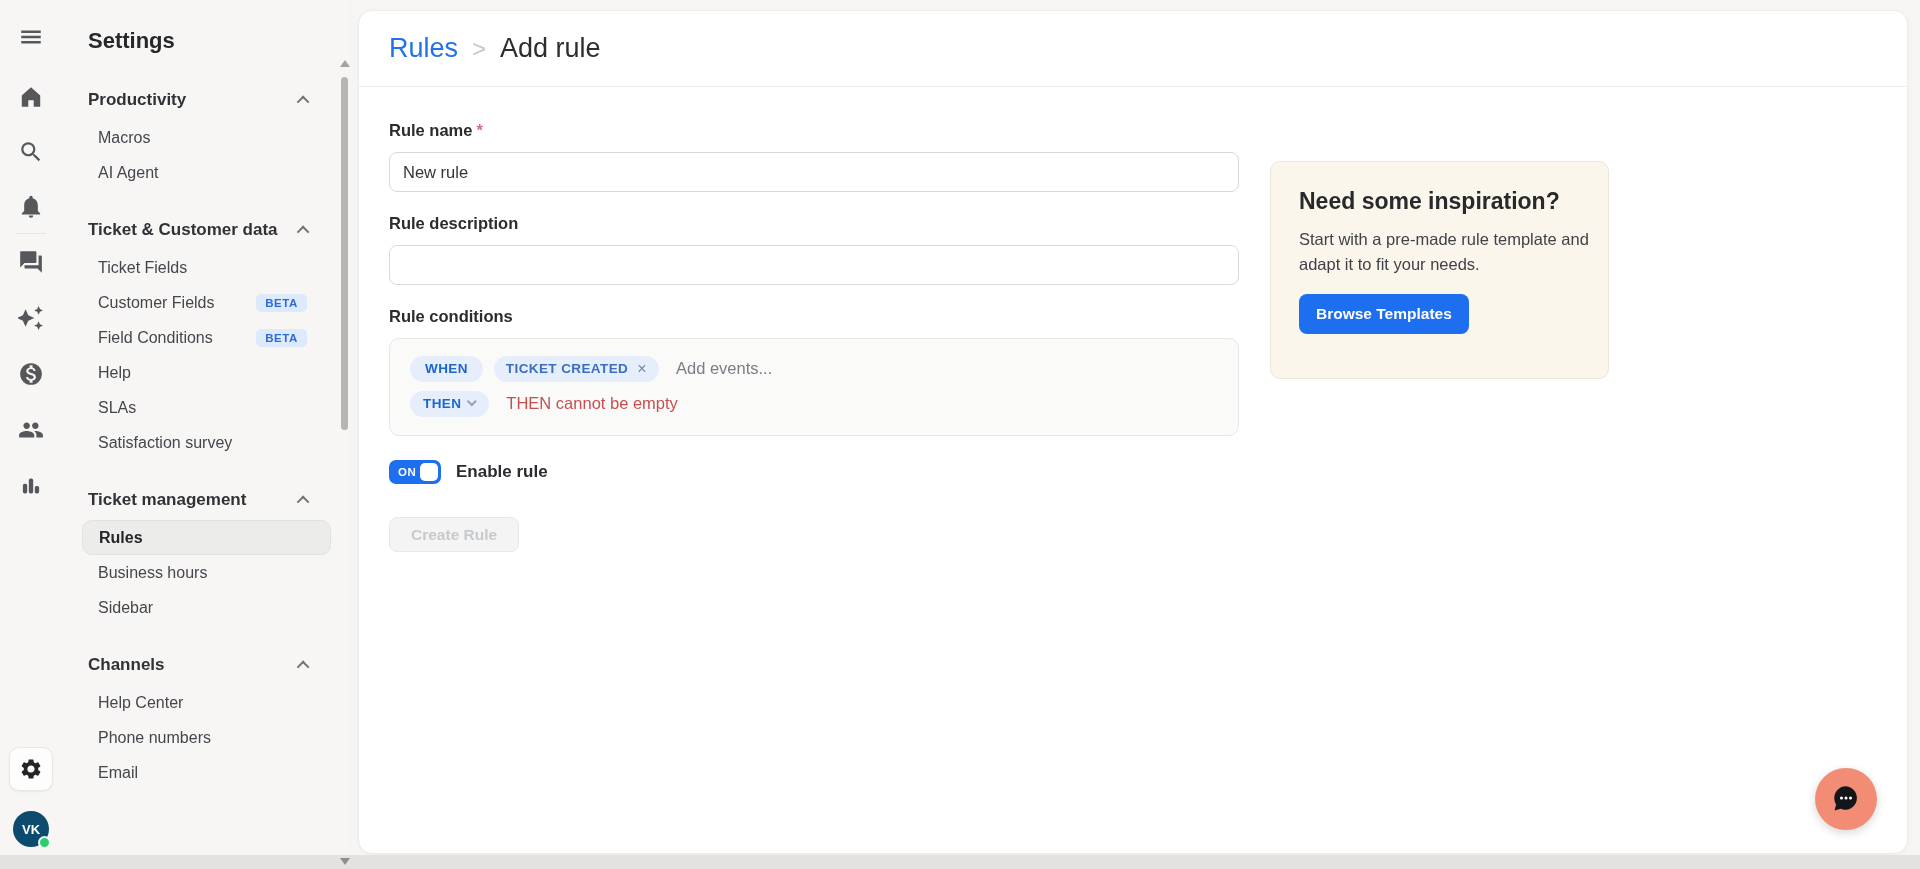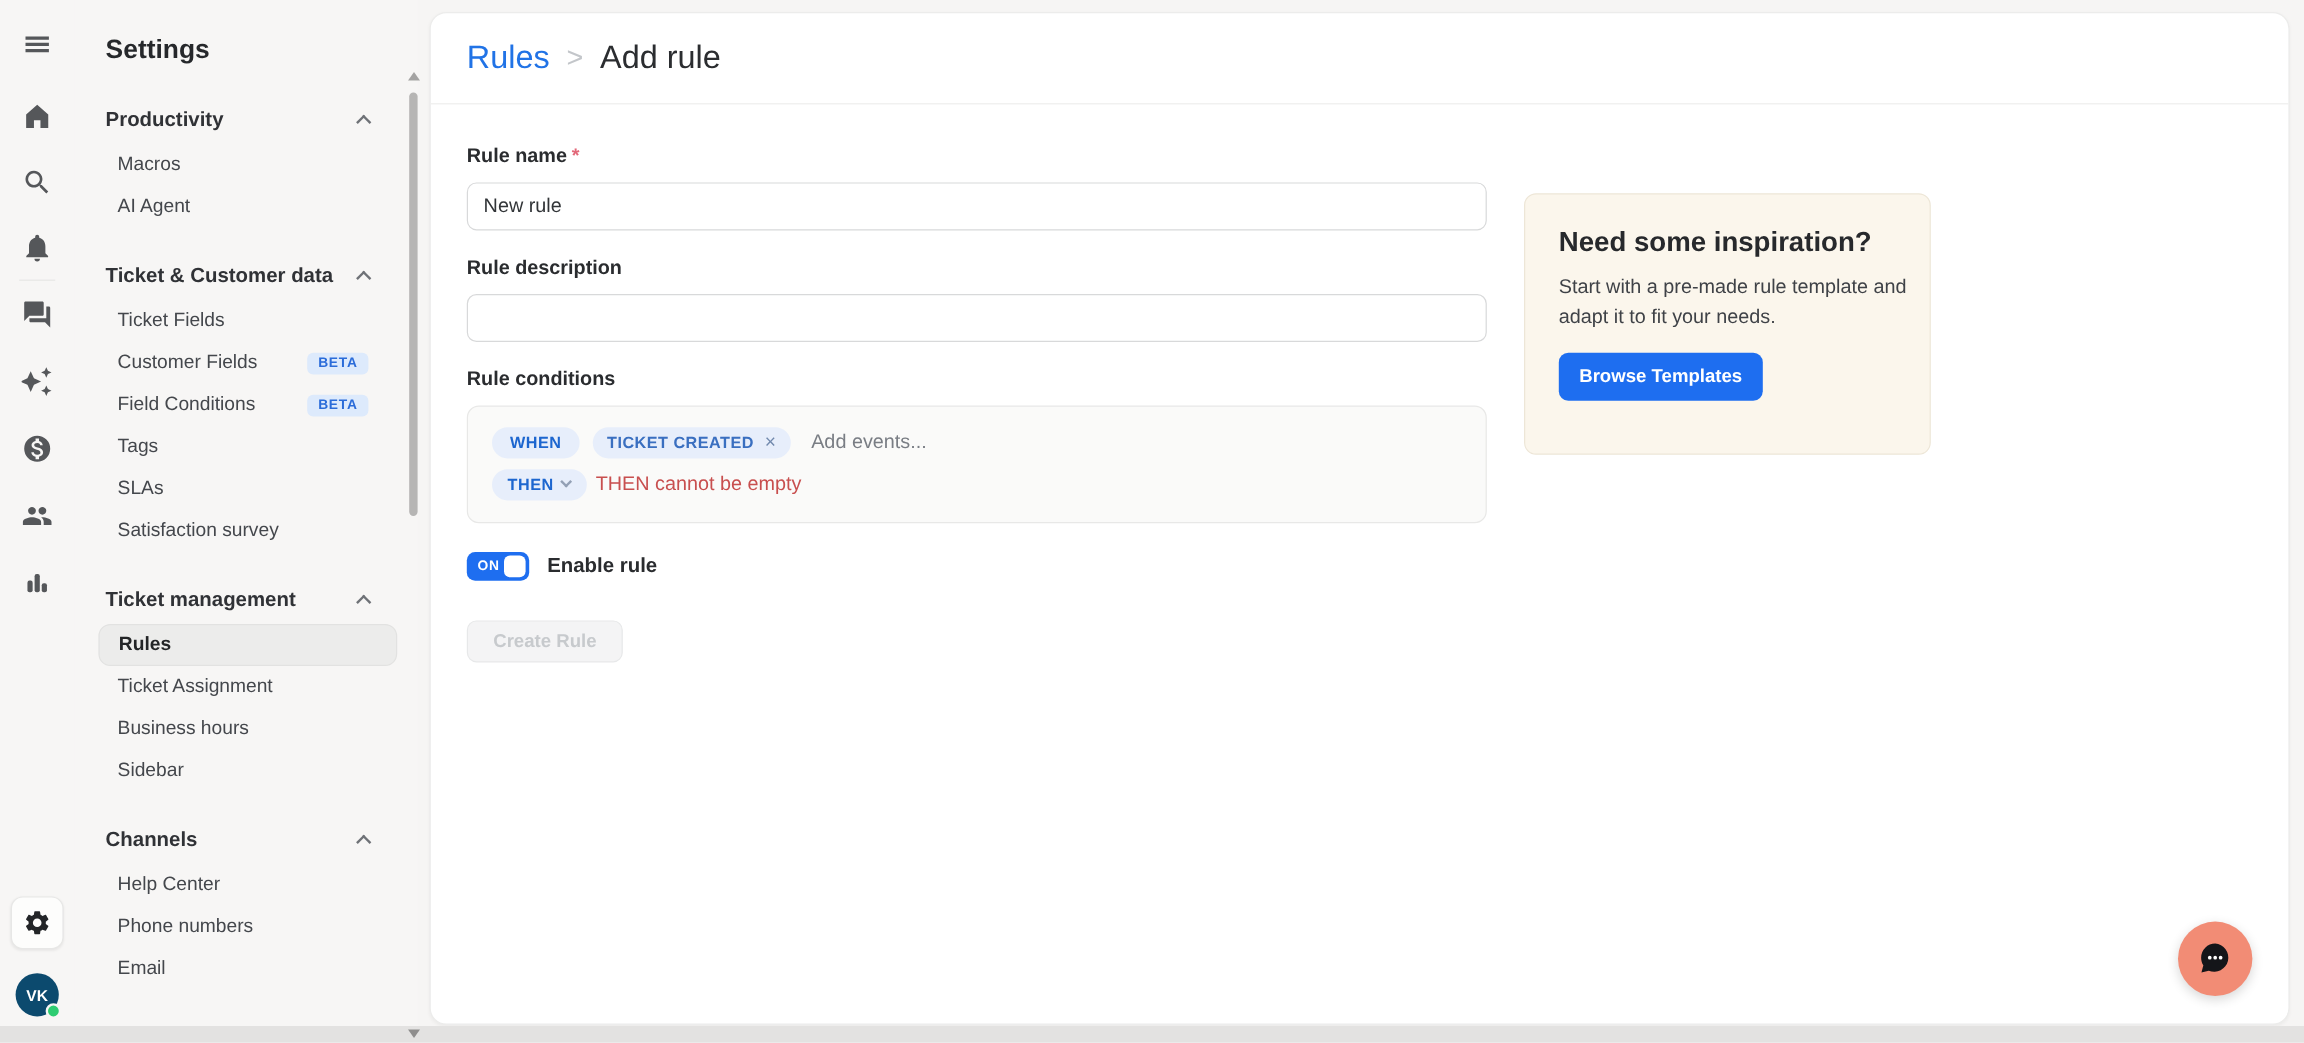--- a/index.html
+++ b/index.html
@@ -68,21 +68,21 @@
   .cond-row + .cond-row { margin-top:8px; }
   .chip { display:inline-flex; align-items:center; height:26px; border-radius:13px; background:#e7eefb;
           font-size:13.5px; font-weight:bold; letter-spacing:.4px; color:#1d66cf; cursor:pointer; }
   .chip.when { padding:0 15px; }
   .chip.event { padding:0 12px; color:#3a6fc0; margin-left:11px; }
   .chip.then { padding:0 13px; }
   .chip-x { margin-left:9px; color:#7189ad; font-size:16px; font-weight:normal; line-height:1; cursor:pointer; }
   .chip-caret { width:7px; height:7px; border-left:2px solid #93a0b5; border-bottom:2px solid #93a0b5;
                 transform:rotate(-45deg) translate(1px,-2px); margin-left:8px; }
   .add-events { margin-left:17px; font-size:16.5px; color:#797d84; cursor:text; }
-  .cond-error { margin-left:7px; font-size:16.5px; color:#c84f4f; }
+  .cond-error { margin-left:17px; font-size:16.5px; color:#c84f4f; }
 
   .toggle-row { display:flex; align-items:center; margin-top:24px; height:24px; }
   .toggle { position:relative; width:52px; height:24px; background:#1e6ef0; border-radius:7px; cursor:pointer; }
   .toggle-on { position:absolute; left:9px; top:50%; transform:translateY(-50%); color:#fff; font-size:11.5px;
                font-weight:bold; letter-spacing:.5px; }
   .toggle-knob { position:absolute; right:3px; top:3px; width:18px; height:18px; background:#fff; border-radius:5px; }
   .toggle-label { margin-left:15px; font-size:17px; font-weight:600; color:#2a2c2f; }
 
   .create-btn { margin-top:33px; height:35px; padding:0 21px; background:#f4f4f5; border:1px solid #e7e8e9;
                 border-radius:8px; color:#c7cacd; font-size:15.5px; font-weight:600;
@@ -189,37 +189,34 @@
         </div>
         <div class="side-item">
           <span>Customer Fields</span>
           <span class="beta">BETA</span>
         </div>
         <div class="side-item">
           <span>Field Conditions</span>
           <span class="beta">BETA</span>
         </div>
         <div class="side-item">
-          <span>Tags</span>
+          <span>Help</span>
         </div>
         <div class="side-item">
           <span>SLAs</span>
         </div>
         <div class="side-item">
           <span>Satisfaction survey</span>
         </div>
         <div class="side-header">
           <span>Ticket management</span>
           <span class="chev"></span>
         </div>
         <div class="side-item selected">
           <span>Rules</span>
-        </div>
-        <div class="side-item">
-          <span>Ticket Assignment</span>
         </div>
         <div class="side-item">
           <span>Business hours</span>
         </div>
         <div class="side-item">
           <span>Sidebar</span>
         </div>
         <div class="side-header">
           <span>Channels</span>
           <span class="chev"></span>

